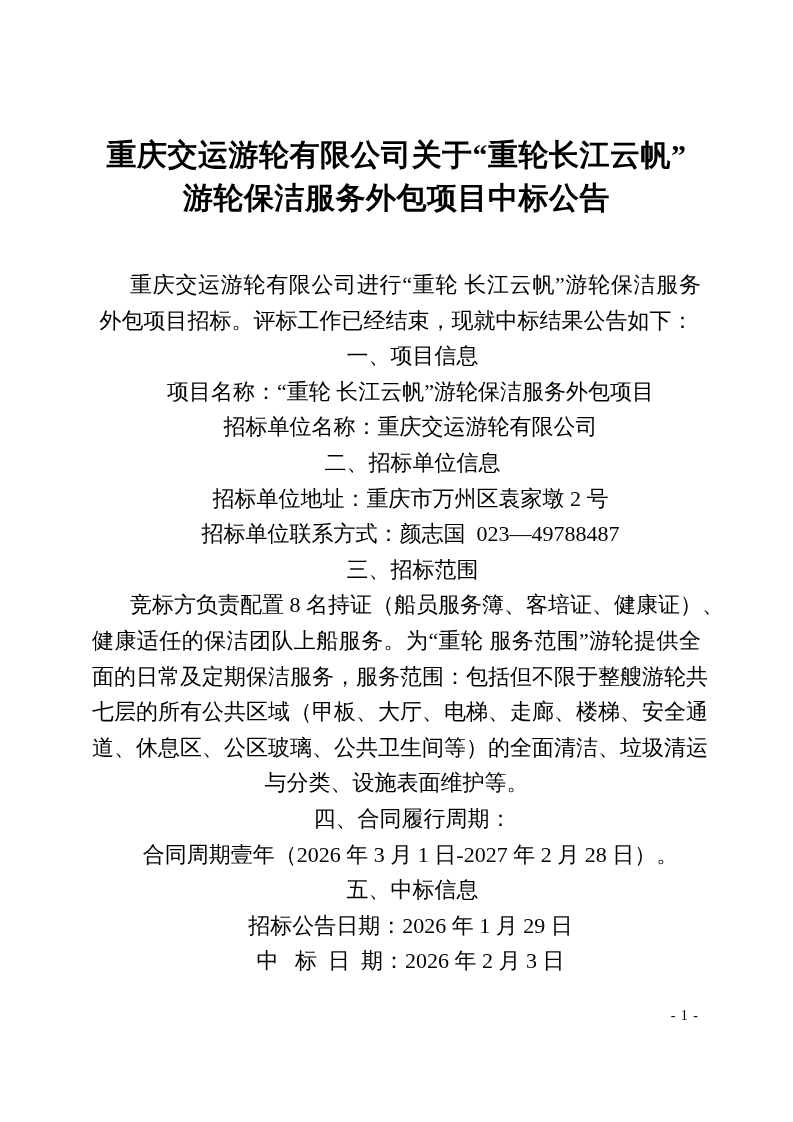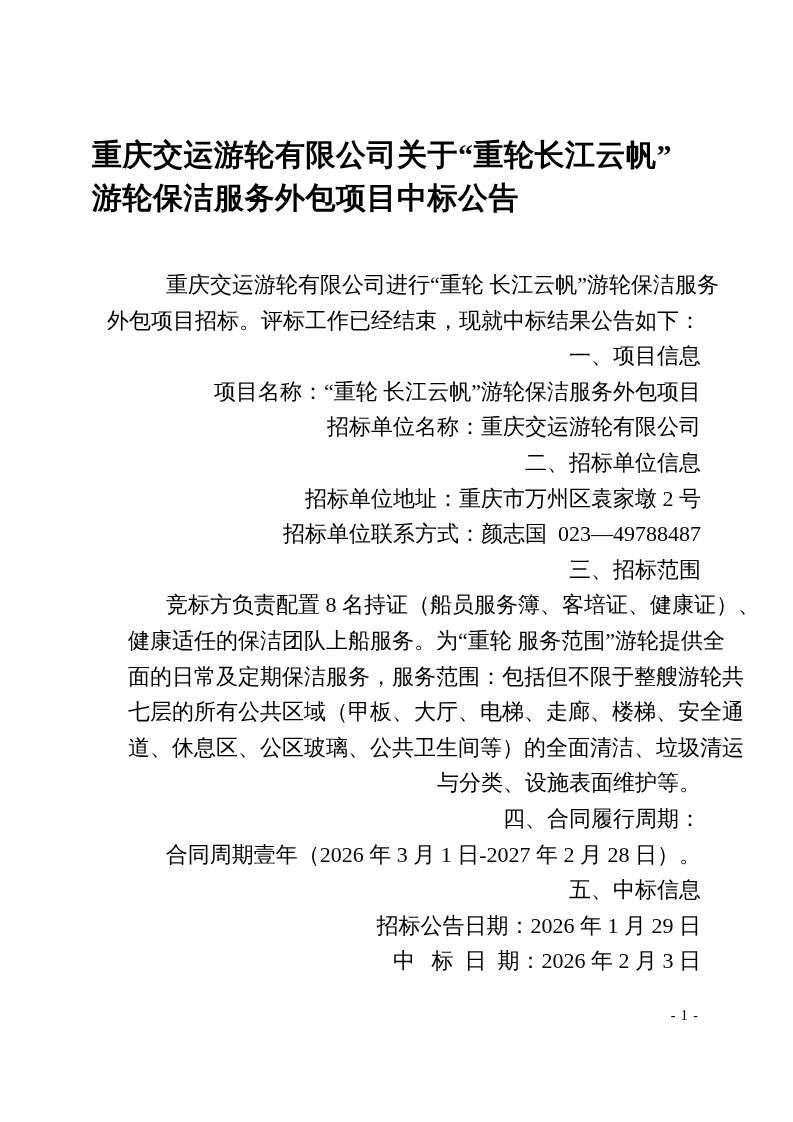--- a/index.html
+++ b/index.html
@@ -23,39 +23,39 @@
     height: 1122px;
     box-sizing: border-box;
     padding: 133px 92px 0 92px;
     background: #ffffff;
   }
   .doc-title {
     margin: 0;
     font-size: 30px;
     font-weight: bold;
     line-height: 43px;
+    text-align: center;
     letter-spacing: 0.5px;
   }
   .title-line { display: block; }
   .doc-body {
     margin-top: 48px;
     font-size: 22px;
     line-height: 35.6px;
     width: 609px;
   }
   .line {
     white-space: pre;
-    text-align: right;
+    text-align: center;
   }
   .line.fill {
     white-space: nowrap;
     text-align: justify;
     text-align-last: justify;
     text-justify: inter-character;
-    margin-left: 36px;
   }
   .indent-para    { padding-left: 38px; }
   .indent-heading { padding-left: 32px; }
   .indent-info    { padding-left: 28px; }
   .indent-none    { padding-left: 0; }
   .page-number {
     position: absolute;
     top: 1007px;
     right: 94px;
     font-size: 14px;

